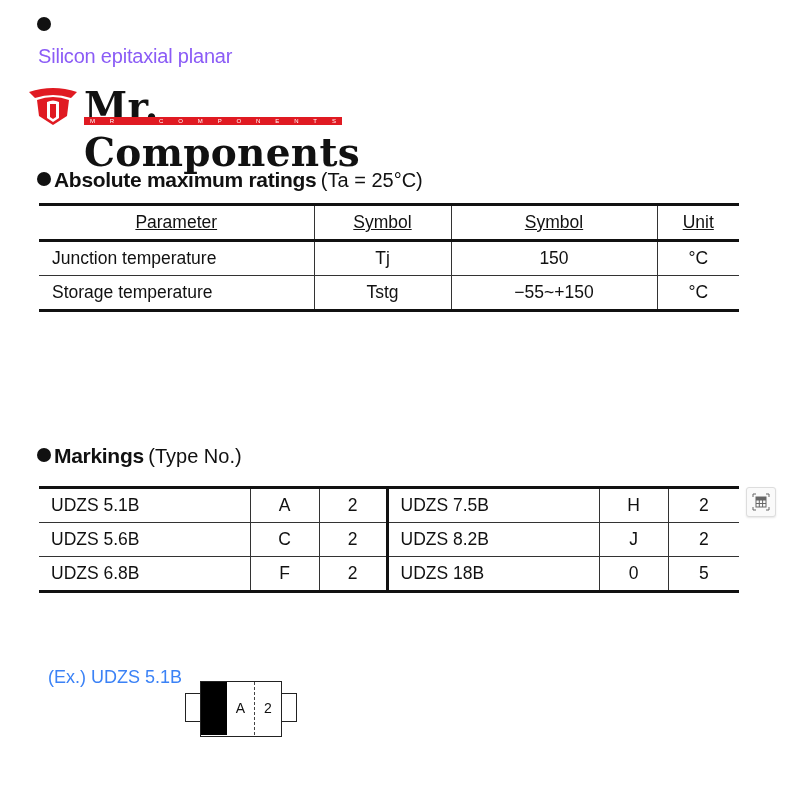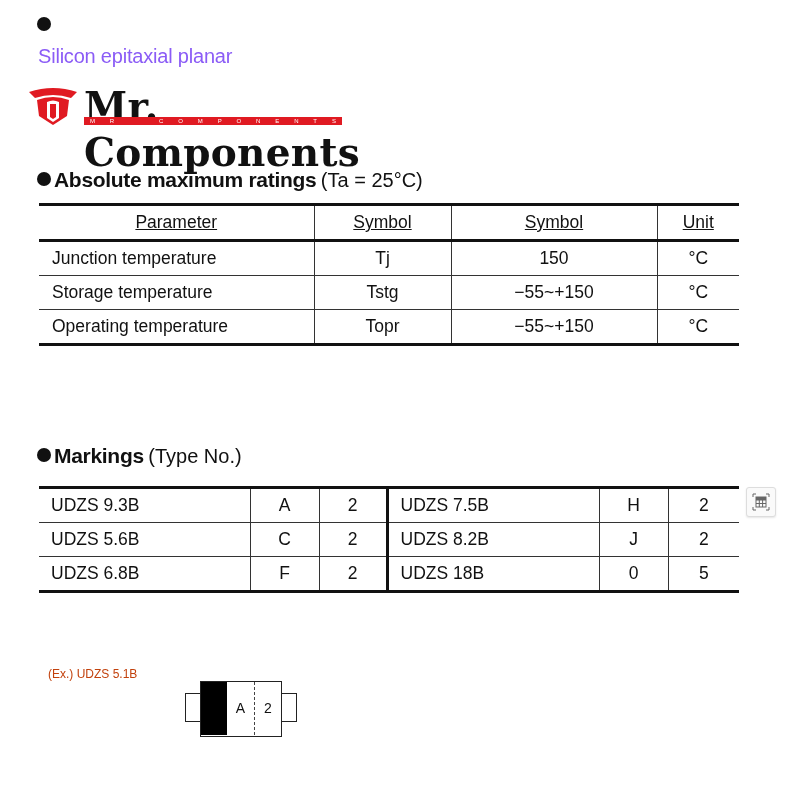--- a/index.html
+++ b/index.html
@@ -82,46 +82,40 @@
     <td class="c vl">Tj</td>
     <td class="c vl">150</td>
     <td class="c vl">°C</td>
   </tr>
   <tr>
     <td class="l">Storage temperature</td>
     <td class="c vl">Tstg</td>
     <td class="c vl">−55~+150</td>
     <td class="c vl">°C</td>
   </tr>
-  <tr>
-    <td class="l" style="border-bottom:none">Operating temperature</td>
-    <td class="c vl" style="border-bottom:none">Topr</td>
-    <td class="c vl" style="border-bottom:none">−55~+150</td>
-    <td class="c vl" style="border-bottom:none">°C</td>
-  </tr>
 </tbody>
   </table>
 
 <div class="abs" style="left:37px; top:444px;">
   <span class="bullet"></span><span class="h-bold">Markings</span>
   <span class="h-normal">(Type No.)</span>
 </div>
 
 <table class="t2">
   <colgroup>
     <col style="width:211px">
       <col style="width:69px">
       <col style="width:68px">
     <col style="width:212px">
       <col style="width:69px">
       <col style="width:71px">
   </colgroup>
   <tbody>
   <tr>
-    <td class="l">UDZS 9.3B</td>
+    <td class="l">UDZS 5.1B</td>
     <td class="c vl">A</td>
     <td class="c vl">2</td>
     <td class="l vth">UDZS 7.5B</td>
     <td class="c vl">H</td>
     <td class="c vl">2</td>
   </tr>
   <tr>
     <td class="l">UDZS 5.6B</td>
     <td class="c vl">C</td>
     <td class="c vl">2</td>
@@ -144,21 +138,21 @@
   <svg width="28" height="28" viewBox="0 0 28 28">
     <g stroke="#666" stroke-width="1" fill="none">
       <path d="M6 9 V6 H9 M19 6 H22 V9 M22 19 V22 H19 M9 22 H6 V19"></path>
       <rect x="9" y="9" width="10" height="10"></rect>
       <path d="M9 12 H19 M9 15.5 H19 M12.3 12 V19 M15.6 12 V19"></path>
     </g>
     <rect x="9" y="9" width="10" height="3" fill="#666"></rect>
   </svg>
 </div>
 
-<div class="abs" style="left:48px; top:667px; font-size:12px; color:#c2410c;">(Ex.) UDZS 5.1B</div>
+<div class="abs" style="left:48px; top:667px; font-size:18px; color:#3b82f6;">(Ex.) UDZS 5.1B</div>
 
 <div class="abs" style="left:185px; top:681px; width:112px; height:56px;">
   <div class="abs" style="left:0; top:12px; width:15px; height:29px; border:1.5px solid #222; border-right:none; box-sizing:border-box;"></div>
   <div class="abs" style="left:97px; top:12px; width:15px; height:29px; border:1.5px solid #222; border-left:none; box-sizing:border-box;"></div>
   <div class="abs" style="left:15px; top:0; width:82px; height:56px; border:1.5px solid #222; box-sizing:border-box;">
     <div class="abs" style="left:0; top:0; width:26px; height:53px; background:#000;"></div>
     <div class="abs" style="left:53px; top:0; width:0; height:53px; border-left:1px dashed #444;"></div>
     <div class="abs" style="left:26px; top:0; width:27px; height:53px; line-height:53px; text-align:center; font-size:14px;">A</div>
     <div class="abs" style="left:54px; top:0; width:26px; height:53px; line-height:53px; text-align:center; font-size:14px;">2</div>
   </div>

